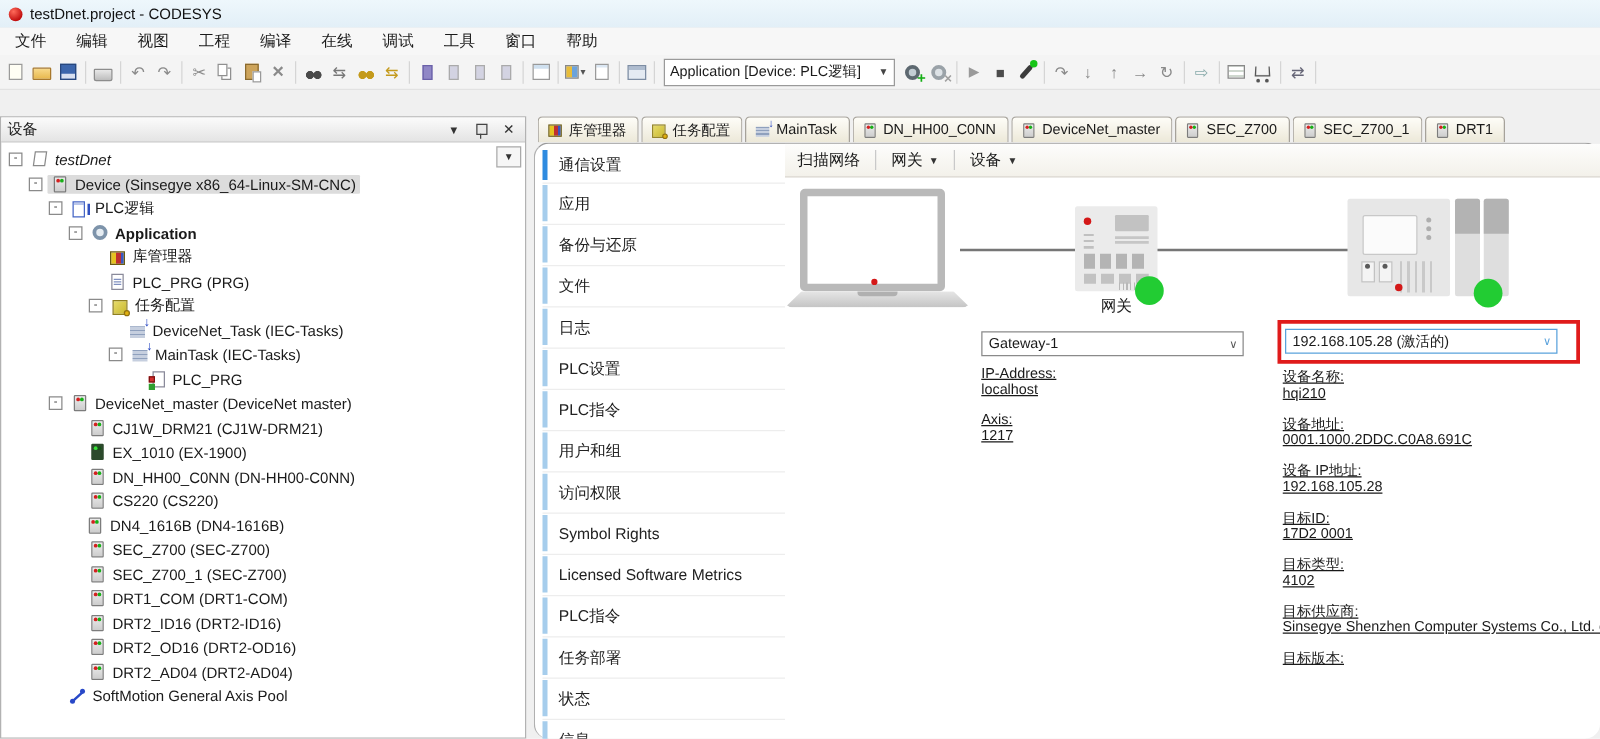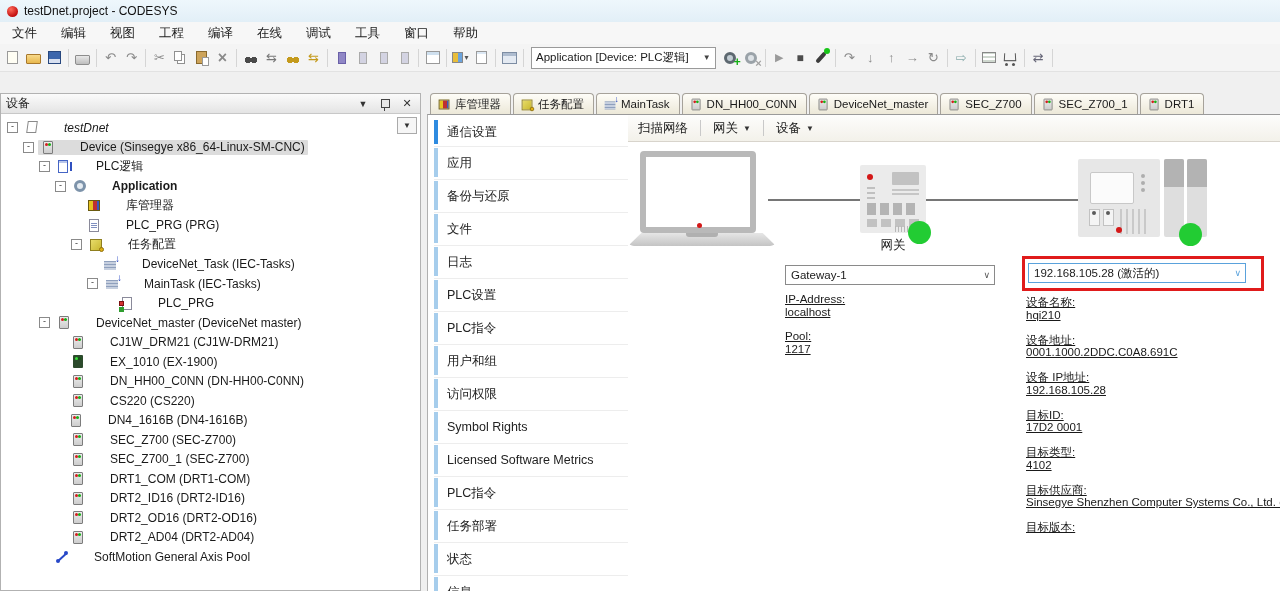--- a/index.html
+++ b/index.html
@@ -86,21 +86,21 @@
      display:flex;align-items:center;font-size:12px;padding:0 5px;}
   .panel-header .sp{flex:1;}
   .ph-btn{width:16px;height:14px;display:inline-flex;align-items:center;justify-content:center;
      font-size:9px;color:#333;margin-left:6px;}
   .pin{width:7px;height:7px;border:1px solid #444;background:#e8e8e8;position:relative;}
   .pin::after{content:"";position:absolute;left:2px;top:7px;width:1px;height:4px;background:#444;}
   .tree{position:absolute;left:0;top:20px;right:0;bottom:0;overflow:hidden;padding-top:4px;}
   .tree-mini-dd{position:absolute;right:3px;top:23px;width:18px;height:15px;border:1px solid #aaa;
      background:#f6f6f6;font-size:8px;color:#333;display:flex;align-items:center;justify-content:center;}
   .tree-row{height:19.5px;display:flex;align-items:center;font-size:12px;white-space:nowrap;}
-  .rowwrap{display:inline-flex;align-items:center;padding:0 3px;border-radius:1px;gap:20px;}
+  .rowwrap{display:inline-flex;align-items:flex-end;padding:0 3px;border-radius:1px;}
   .tree-row.sel .rowwrap{background:#dcdcdc;}
   .tree-row.it .lbl{font-style:italic;}
   .tree-row.bd .lbl{font-weight:bold;}
   .exp{width:9px;height:9px;border:1px solid #8a8a8a;background:#fff;color:#333;
      font-size:9px;line-height:7px;text-align:center;margin-right:4px;flex:none;}
   .tri{width:15px;height:15px;margin-right:4px;position:relative;flex:none;}
   .tri::before,.tri::after{box-sizing:border-box;position:absolute;}
   .tri-project::before{content:"";left:2px;top:1px;width:10px;height:12px;background:#fff;border:1px solid #8a8a8a;transform:skewX(-8deg);}
   .tri-device::before{content:"";left:2px;top:1px;width:10px;height:13px;background:linear-gradient(#ececec,#cdcdcd);border:1px solid #7c7c7c;border-radius:1px;}
   .tri-device::after{content:"";left:4px;top:3px;width:3px;height:3px;border-radius:50%;background:#d42020;box-shadow:3px 0 0 #17b017;}
@@ -127,21 +127,21 @@
   
   .editor{position:absolute;left:427px;top:93px;right:0;bottom:0;}
   .tabstrip{position:absolute;left:0;top:0;right:0;height:21px;overflow:hidden;white-space:nowrap;padding-left:3px;}
   .tab{display:inline-flex;align-items:center;height:20px;margin-right:2px;padding:0 9px 0 6px;
      border:1px solid #a6a29a;border-bottom:none;border-radius:4px 4px 0 0;
      background:linear-gradient(#fefdf8,#ece8d8);font-size:11.5px;vertical-align:top;}
   .tab .tri{transform:scale(.9);margin-right:3px;}
 
   
   .editor-body{position:absolute;left:0;top:21px;right:0;bottom:0;background:#fff;
-     border-top:1px solid #9a9a9a;border-left:1px solid #b0b0b0;}
+     border-top:1px solid #9a9a9a;border-left:1px solid #b0b0b0;border-radius:12px;}
   .navcol{position:absolute;left:6px;top:4px;width:194px;}
   .nav-item{position:relative;height:33px;display:flex;align-items:center;padding-left:13px;
      font-size:12.5px;color:#222;border-bottom:1px solid #ededed;box-sizing:border-box;}
   .nav-item:first-child{height:28px;}
   .nav-item .strip{position:absolute;left:0;top:1px;bottom:2px;width:4px;background:#a6cdec;}
   .nav-item.sel .strip{background:#2e8be0;}
   .content{position:absolute;left:200px;top:0;right:0;bottom:0;overflow:hidden;}
   .scanbar{position:absolute;left:0;right:0;top:0;height:26px;border-bottom:1px solid #d8d4cc;
      background:linear-gradient(#fdfdfc,#f3f1ea);display:flex;align-items:center;font-size:12.5px;}
   .scan-btn{padding:0 9px;height:22px;display:inline-flex;align-items:center;margin:0 1px;}
@@ -587,21 +587,21 @@
       <div class="select" style="left:157px;top:150px;width:210px;">
         <span>Gateway-1</span>
         <span class="chev">∨</span>
       </div>
       <div class="fields" id="gateway-fields" style="left:157px;top:178px;">
           <div class="fgroup">
             <div class="fl">IP-Address:</div>
             <div class="fv">localhost</div>
           </div>
           <div class="fgroup">
-            <div class="fl">Pool:</div>
+            <div class="fl">Axis:</div>
             <div class="fv">1217</div>
           </div>
         </div>
 
       <div class="red-frame" id="red-frame" style="border-color: rgb(224, 27, 27);"></div>
       <div class="select" id="target-select" style="left: 400px; top: 148px; width: 218px; border-color: rgb(90, 162, 220);">
         <span>192.168.105.28 (激活的)</span>
         <span class="chev" id="target-chev" style="color: rgb(90, 162, 220);">∨</span>
       </div>
       <div class="fields" id="target-fields" style="left:398px;top:181px;">

